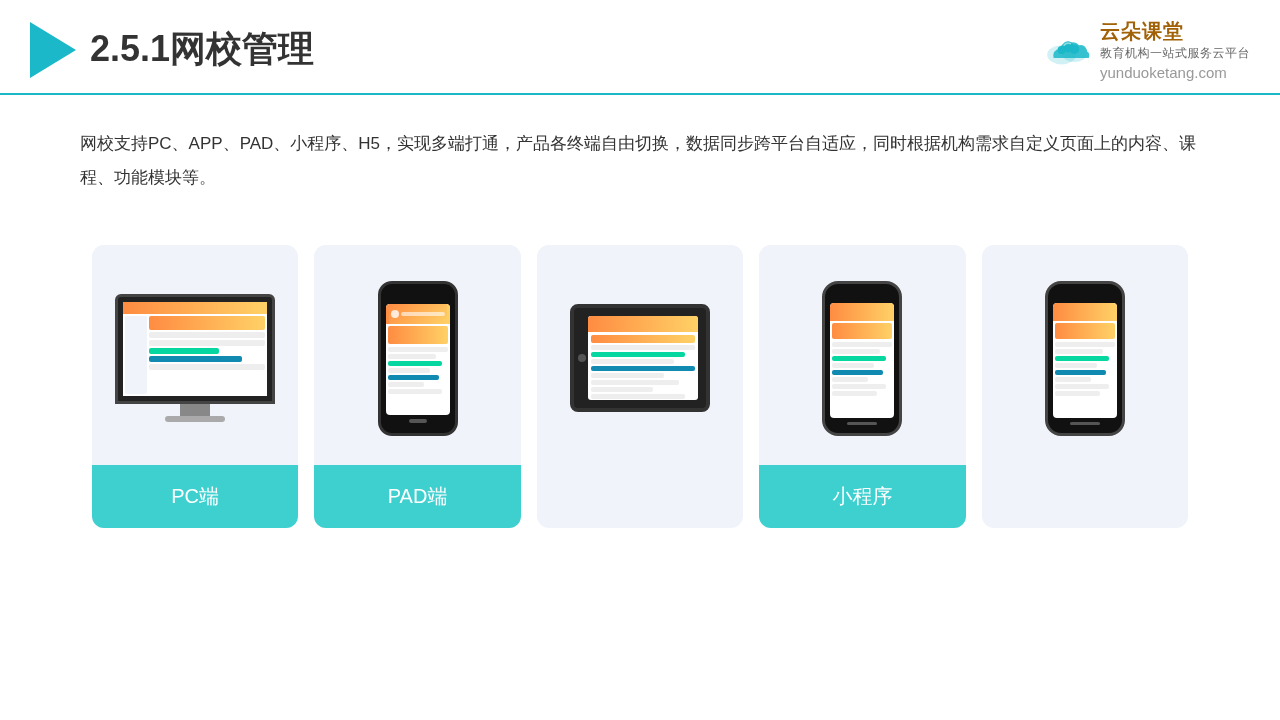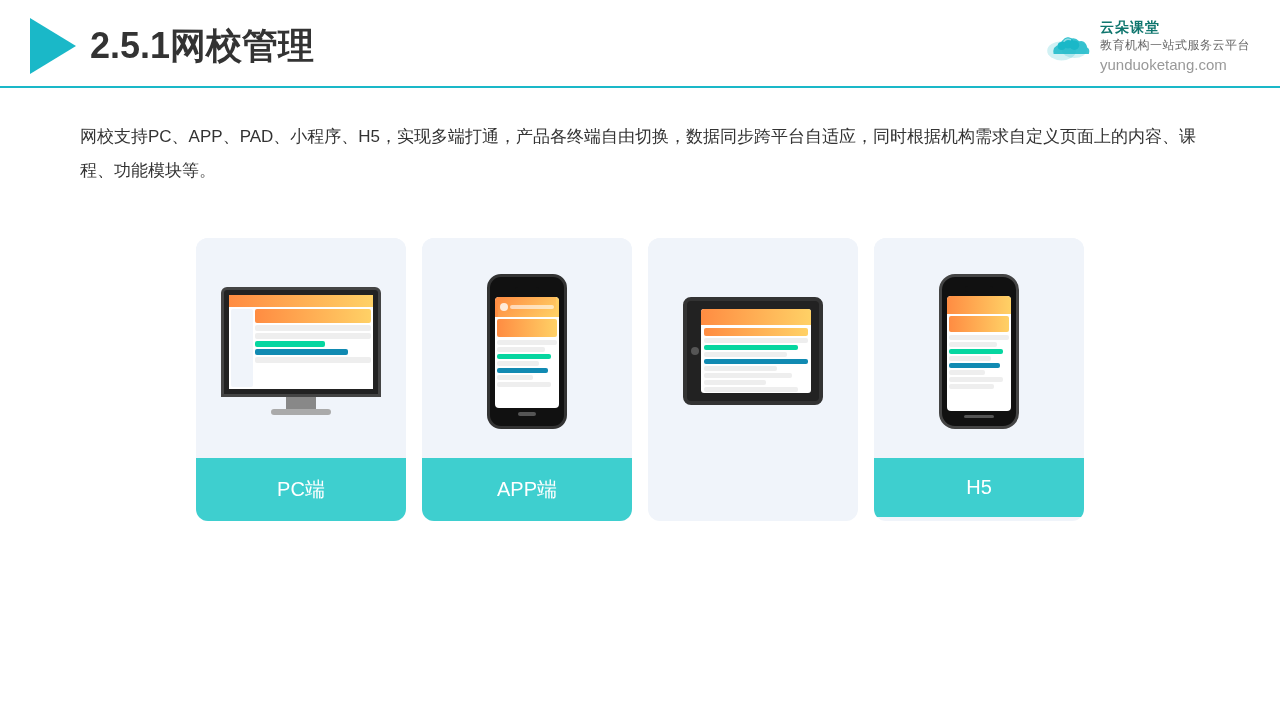--- a/index.html
+++ b/index.html
@@ -50,23 +50,23 @@
     .cloud-icon {
       width: 48px;
       height: 32px;
     }
     .brand-text {
       display: flex;
       flex-direction: column;
       align-items: flex-start;
     }
     .brand-name {
-      font-size: 14px;
+      font-size: 20px;
       font-weight: bold;
-      color: #0f766e;
+      color: #a16207;
       letter-spacing: 1px;
     }
     .brand-slogan {
       font-size: 12px;
       color: #666;
       letter-spacing: 0.5px;
     }
     .brand-url {
       font-size: 15px;
       color: #999;
@@ -419,21 +419,21 @@
             <div class="phone-row phone-row-green" style="width:90%;height:5px;"></div>
             <div class="phone-row" style="width:70%;height:5px;"></div>
             <div class="phone-row phone-row-blue" style="width:85%;height:5px;"></div>
             <div class="phone-row" style="width:60%;height:5px;"></div>
             <div class="phone-row" style="width:90%;height:5px;"></div>
           </div>
         </div>
         <div class="phone-home-btn"></div>
       </div>
     </div>
-    <div class="card-label">APP端</div>
+    <div class="card-label">PAD端</div>
   </div>
 
   <div class="card">
     <div class="card-image-area">
       <div class="pad-mockup">
         <div class="pad-home"></div>
         <div class="pad-screen">
           <div class="pad-screen-bar"></div>
           <div class="pad-screen-body">
             <div class="pad-row" style="width:100%;height:8px;background:linear-gradient(90deg,#ff8c42,#ffd166);margin-bottom:2px;"></div>
@@ -444,21 +444,20 @@
             <div class="pad-row" style="width:70%;"></div>
             <div class="pad-row" style="width:85%;"></div>
             <div class="pad-row" style="width:60%;"></div>
             <div class="pad-row" style="width:90%;"></div>
           </div>
         </div>
       </div>
     </div>
   </div>
 
-
   <div class="card">
     <div class="card-image-area">
       <div class="mini-phone">
         <div class="mini-phone-notch-bar">
           <div class="mini-phone-notch"></div>
         </div>
         <div class="mini-phone-screen">
           <div class="mini-phone-header"></div>
           <div class="mini-phone-body">
             <div class="mini-row mini-row-accent" style="height:16px;margin-bottom:3px;border-radius:2px;"></div>
@@ -468,16 +467,41 @@
             <div class="mini-row" style="width:70%;"></div>
             <div class="mini-row" style="width:85%;background:#118ab2;"></div>
             <div class="mini-row" style="width:60%;"></div>
             <div class="mini-row" style="width:90%;"></div>
             <div class="mini-row" style="width:75%;"></div>
           </div>
         </div>
         <div class="mini-bottom-bar"></div>
       </div>
     </div>
-    <div class="card-label">H5</div>
+    <div class="card-label">小程序</div>
+  </div>
+
+  <div class="card">
+    <div class="card-image-area">
+      <div class="mini-phone">
+        <div class="mini-phone-notch-bar">
+          <div class="mini-phone-notch"></div>
+        </div>
+        <div class="mini-phone-screen">
+          <div class="mini-phone-header"></div>
+          <div class="mini-phone-body">
+            <div class="mini-row mini-row-accent" style="height:16px;margin-bottom:3px;border-radius:2px;"></div>
+            <div class="mini-row" style="width:100%;"></div>
+            <div class="mini-row" style="width:80%;"></div>
+            <div class="mini-row mini-row-green" style="width:90%;"></div>
+            <div class="mini-row" style="width:70%;"></div>
+            <div class="mini-row" style="width:85%;background:#118ab2;"></div>
+            <div class="mini-row" style="width:60%;"></div>
+            <div class="mini-row" style="width:90%;"></div>
+            <div class="mini-row" style="width:75%;"></div>
+          </div>
+        </div>
+        <div class="mini-bottom-bar"></div>
+      </div>
+    </div>
   </div>
 
 </div>
 
 </body></html>

